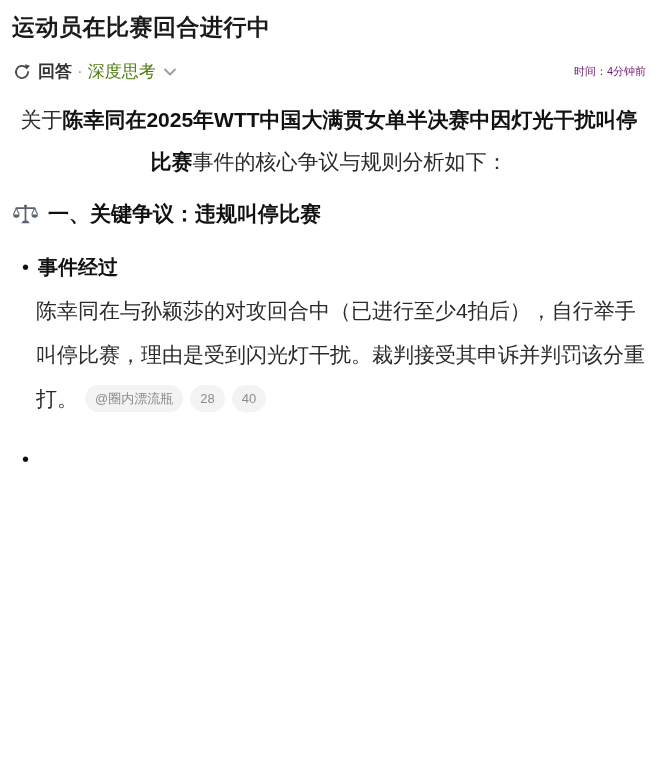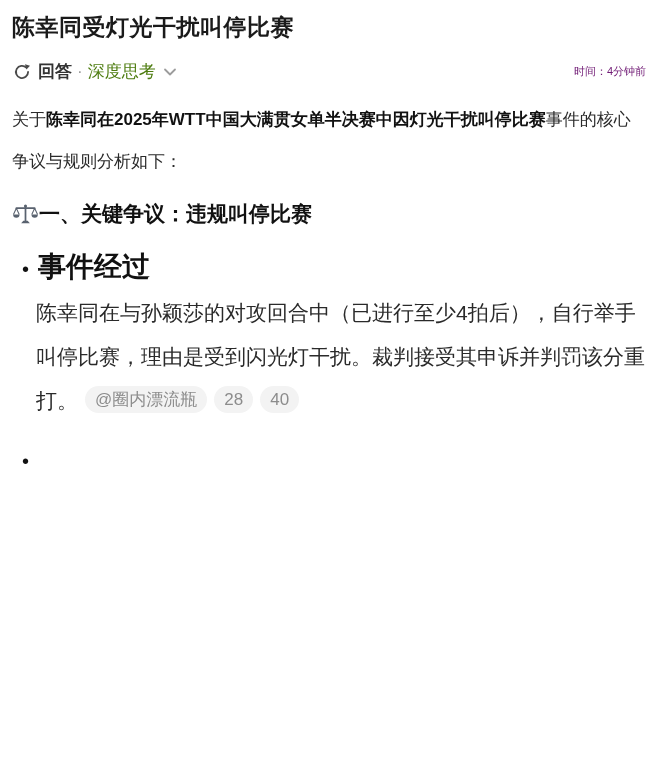--- a/index.html
+++ b/index.html
@@ -31,75 +31,77 @@
   }
   .meta-left { display: flex; align-items: center; gap: 6px; cursor: pointer; }
   .icon { display: inline-flex; align-items: center; justify-content: center; }
   .answer-label { font-size: 17px; font-weight: 700; color: #333333; }
   .meta-sep { font-size: 17px; color: #9c9c9c; margin: 0 -1px; }
   .mode-label { font-size: 17px; color: #4d7c0f; }
   .meta-time { font-size: 11px; color: #701a75; display: flex; }
 
   .intro {
     margin: 16px 0 0 0;
-    font-size: 17px;
+    font-size: 21px;
     line-height: 42px;
     color: #2a2a2a;
+    text-align: center;
   }
   .intro b, .para b { font-weight: 700; color: #111111; }
 
   .section-heading {
     margin-top: 16px;
     display: flex;
     align-items: center;
+    gap: 9px;
     font-size: 21px;
     font-weight: 700;
     color: #111111;
     line-height: 30px;
   }
 
   .bullet-item { margin-top: 24px; }
   .bullet-head {
     display: flex;
     align-items: baseline;
     padding-left: 10px;
     gap: 9px;
   }
   .bullet-dot { font-size: 20px; color: #111111; line-height: 28px; }
-  .bullet-title { font-size: 28px; font-weight: 700; color: #111111; line-height: 28px; }
+  .bullet-title { font-size: 20px; font-weight: 700; color: #111111; line-height: 28px; }
 
   .bullet-body { margin-left: 24px; }
   .para {
     margin: 8px 0 0 0;
     font-size: 21px;
     line-height: 44px;
     color: #2a2a2a;
   }
   .para + .para { margin-top: 16px; }
 
   .ref-pill {
     display: inline-block;
     background: #f3f3f3;
     color: #8c8c8c;
     border-radius: 14px;
-    font-size: 17px;
+    font-size: 13px;
     line-height: 27px;
     padding: 0 10px;
     margin-left: 7px;
     vertical-align: 3px;
     white-space: nowrap;
     cursor: pointer;
   }
 </style>
 </head>
 <body>
 
 <div class="page">
 
-  <h1 class="title">陈幸同受灯光干扰叫停比赛</h1>
+  <h1 class="title">运动员在比赛回合进行中</h1>
 
   <div class="meta-row">
     <div class="meta-left">
       <span class="icon">
         <svg width="20" height="20" viewBox="0 0 24 24" fill="none">
           <path d="M19.3 12a7.3 7.3 0 1 1-2.1-5.15" stroke="#4a4a4a" stroke-width="2.2" stroke-linecap="round"></path>
           <polygon points="15.6,2.6 21.6,4.4 17.3,8.9" fill="#4a4a4a"></polygon>
         </svg>
       </span>
       <span class="answer-label">回答</span>

